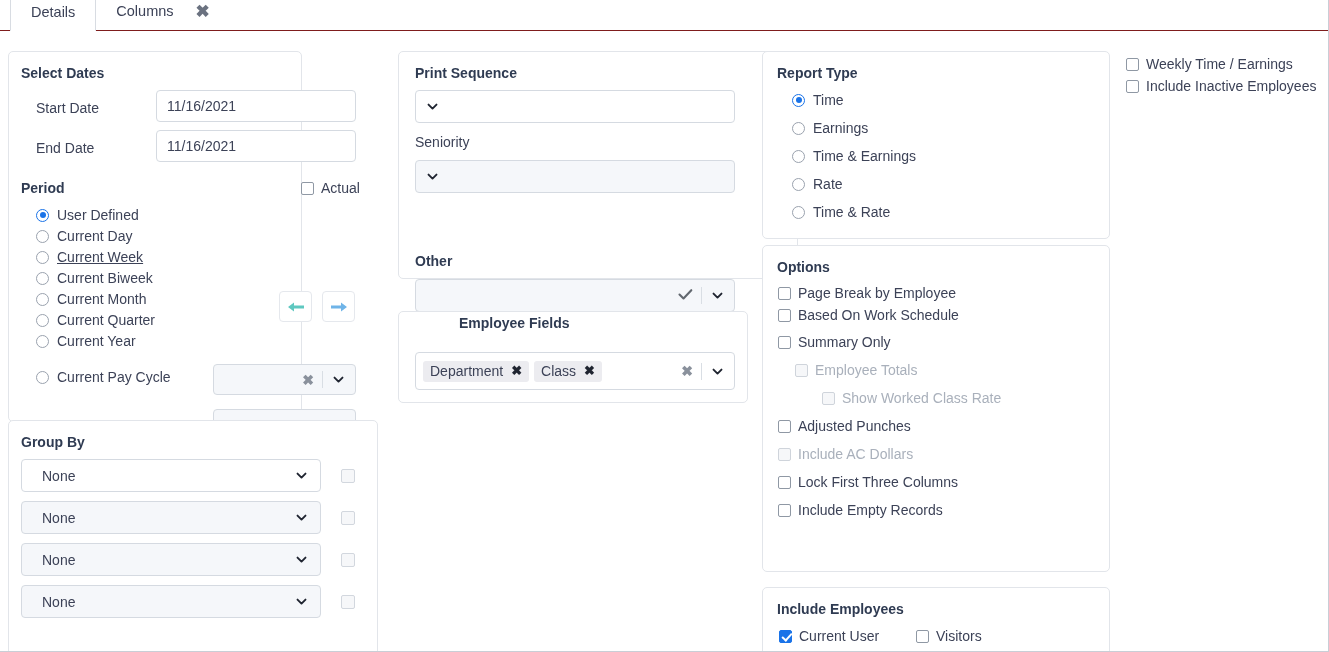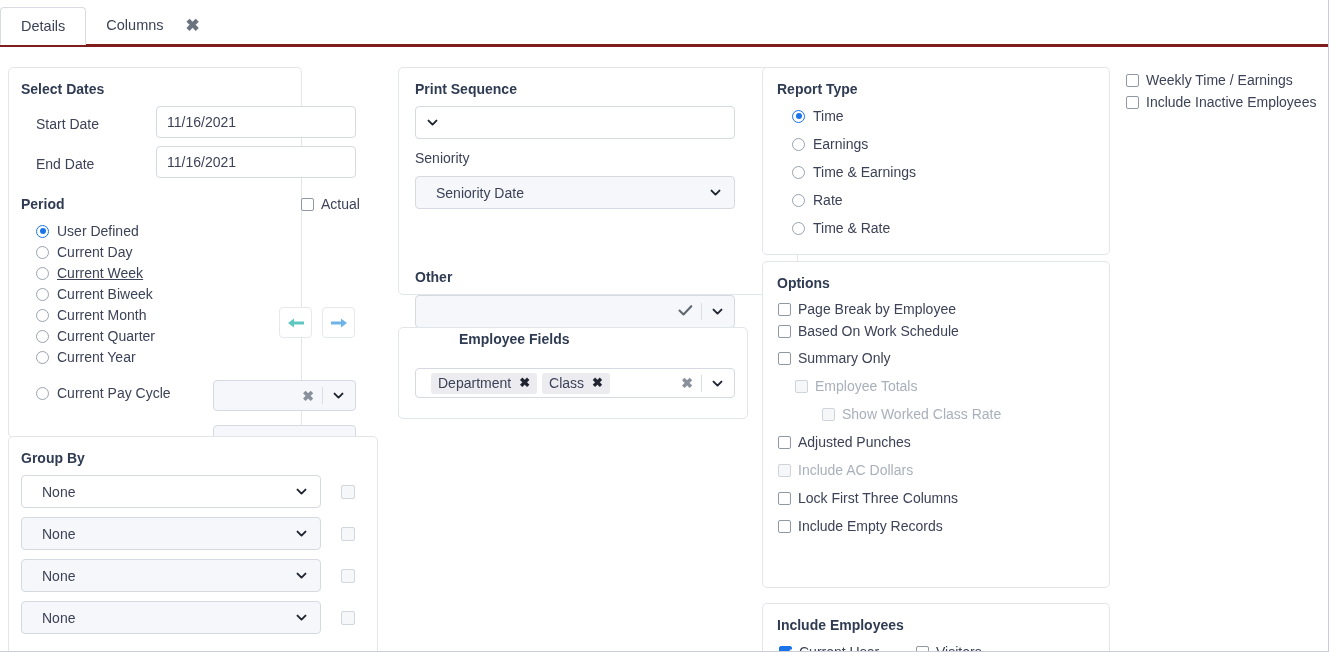--- a/index.html
+++ b/index.html
@@ -8,25 +8,25 @@
     width: 1329px; height: 652px;
     background: #ffffff;
     font-family: "Liberation Sans", sans-serif;
     color: #3c4257;
     overflow: hidden;
   }
   body { border-right: 1px solid #c9ced6; border-bottom: 1px solid #c9ced6; }
 
   
   .tabbar {
-    height: 47px;
-    border-bottom: 3px solid #7f1d1d;
+    height: 31px;
+    border-bottom: 1px solid #7f1d1d;
     display: flex;
     align-items: flex-end;
-    padding-left: 0;
+    padding-left: 10px;
     background: #ffffff;
   }
   .tab {
     height: 38px;
     display: flex; align-items: center;
     padding: 0 20px;
     font-size: 14.5px;
     color: #3c4257;
     position: relative;
     cursor: pointer;
@@ -370,21 +370,20 @@
       <span class="chev" style="margin-right:12px;">
         <svg width="13" height="13" viewBox="0 0 13 13">
             <path d="M2.5 4.6 L6.5 8.6 L10.5 4.6" fill="none" stroke="#1f2430" stroke-width="1.9" stroke-linecap="round" stroke-linejoin="round"></path>
           </svg>
       </span>
     </div>
 
     <div class="lbl" style="left:16px; top:82px;">Seniority</div>
 
     <div class="sel" style="left:16px; top:108px; width:320px; height:33px; padding-right:0;">
-      <span class="val" style="padding-left:10px;">Seniority Date</span>
       <span class="chev" style="margin-right:12px;">
         <svg width="13" height="13" viewBox="0 0 13 13">
             <path d="M2.5 4.6 L6.5 8.6 L10.5 4.6" fill="none" stroke="#1f2430" stroke-width="1.9" stroke-linecap="round" stroke-linejoin="round"></path>
           </svg>
       </span>
     </div>
 
     <div class="panel-title" style="left:16px; top:200px; top:201px;">Other</div>
 
     <div class="sel" style="left:16px; top:227px; width:320px; height:33px; padding-right:0;">
@@ -399,21 +398,21 @@
         <svg width="13" height="13" viewBox="0 0 13 13">
             <path d="M2.5 4.6 L6.5 8.6 L10.5 4.6" fill="none" stroke="#1f2430" stroke-width="1.9" stroke-linecap="round" stroke-linejoin="round"></path>
           </svg>
       </span>
     </div>
   </div>
 
   <div class="panel" style="left:398px; top:280px; width:350px; height:92px;">
     <div class="panel-title" style="left:16px; top:3px;padding-left:44px;">Employee Fields</div>
 
-    <div class="sel white" style="left:16px; top:40px; width:320px; height:30px; padding-left:15px; padding-right:0;">
+    <div class="sel white" style="left:16px; top:40px; width:320px; height:38px; padding-left:7px; padding-right:0;">
       <span class="val" style="display:flex; align-items:center;">
         <span class="chip">
           <span>Department</span>
           <span class="cx">✖</span>
         </span>
         <span class="chip">
           <span>Class</span>
           <span class="cx">✖</span>
         </span>
       </span>

